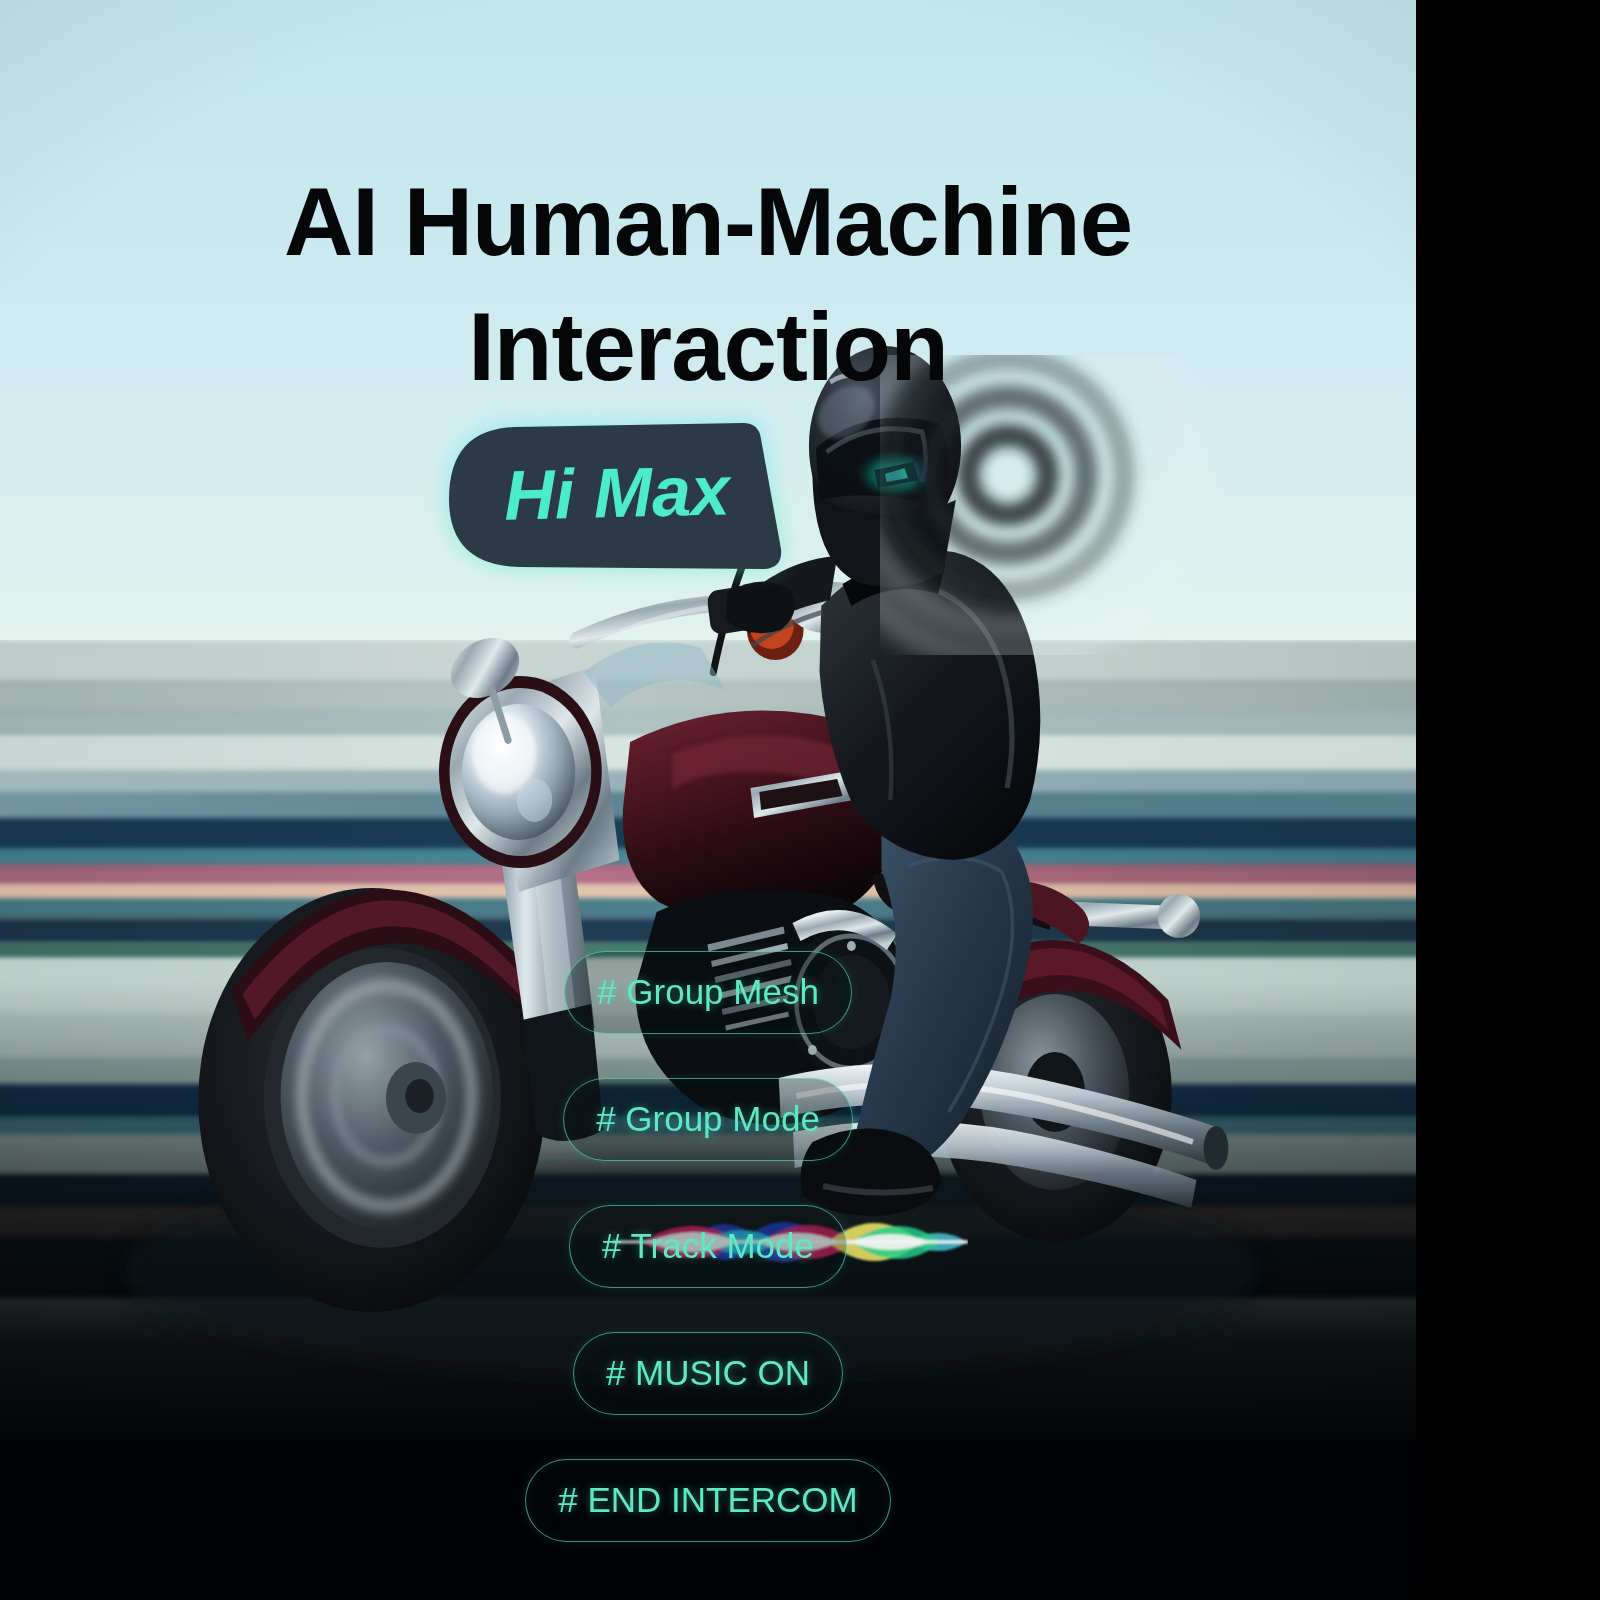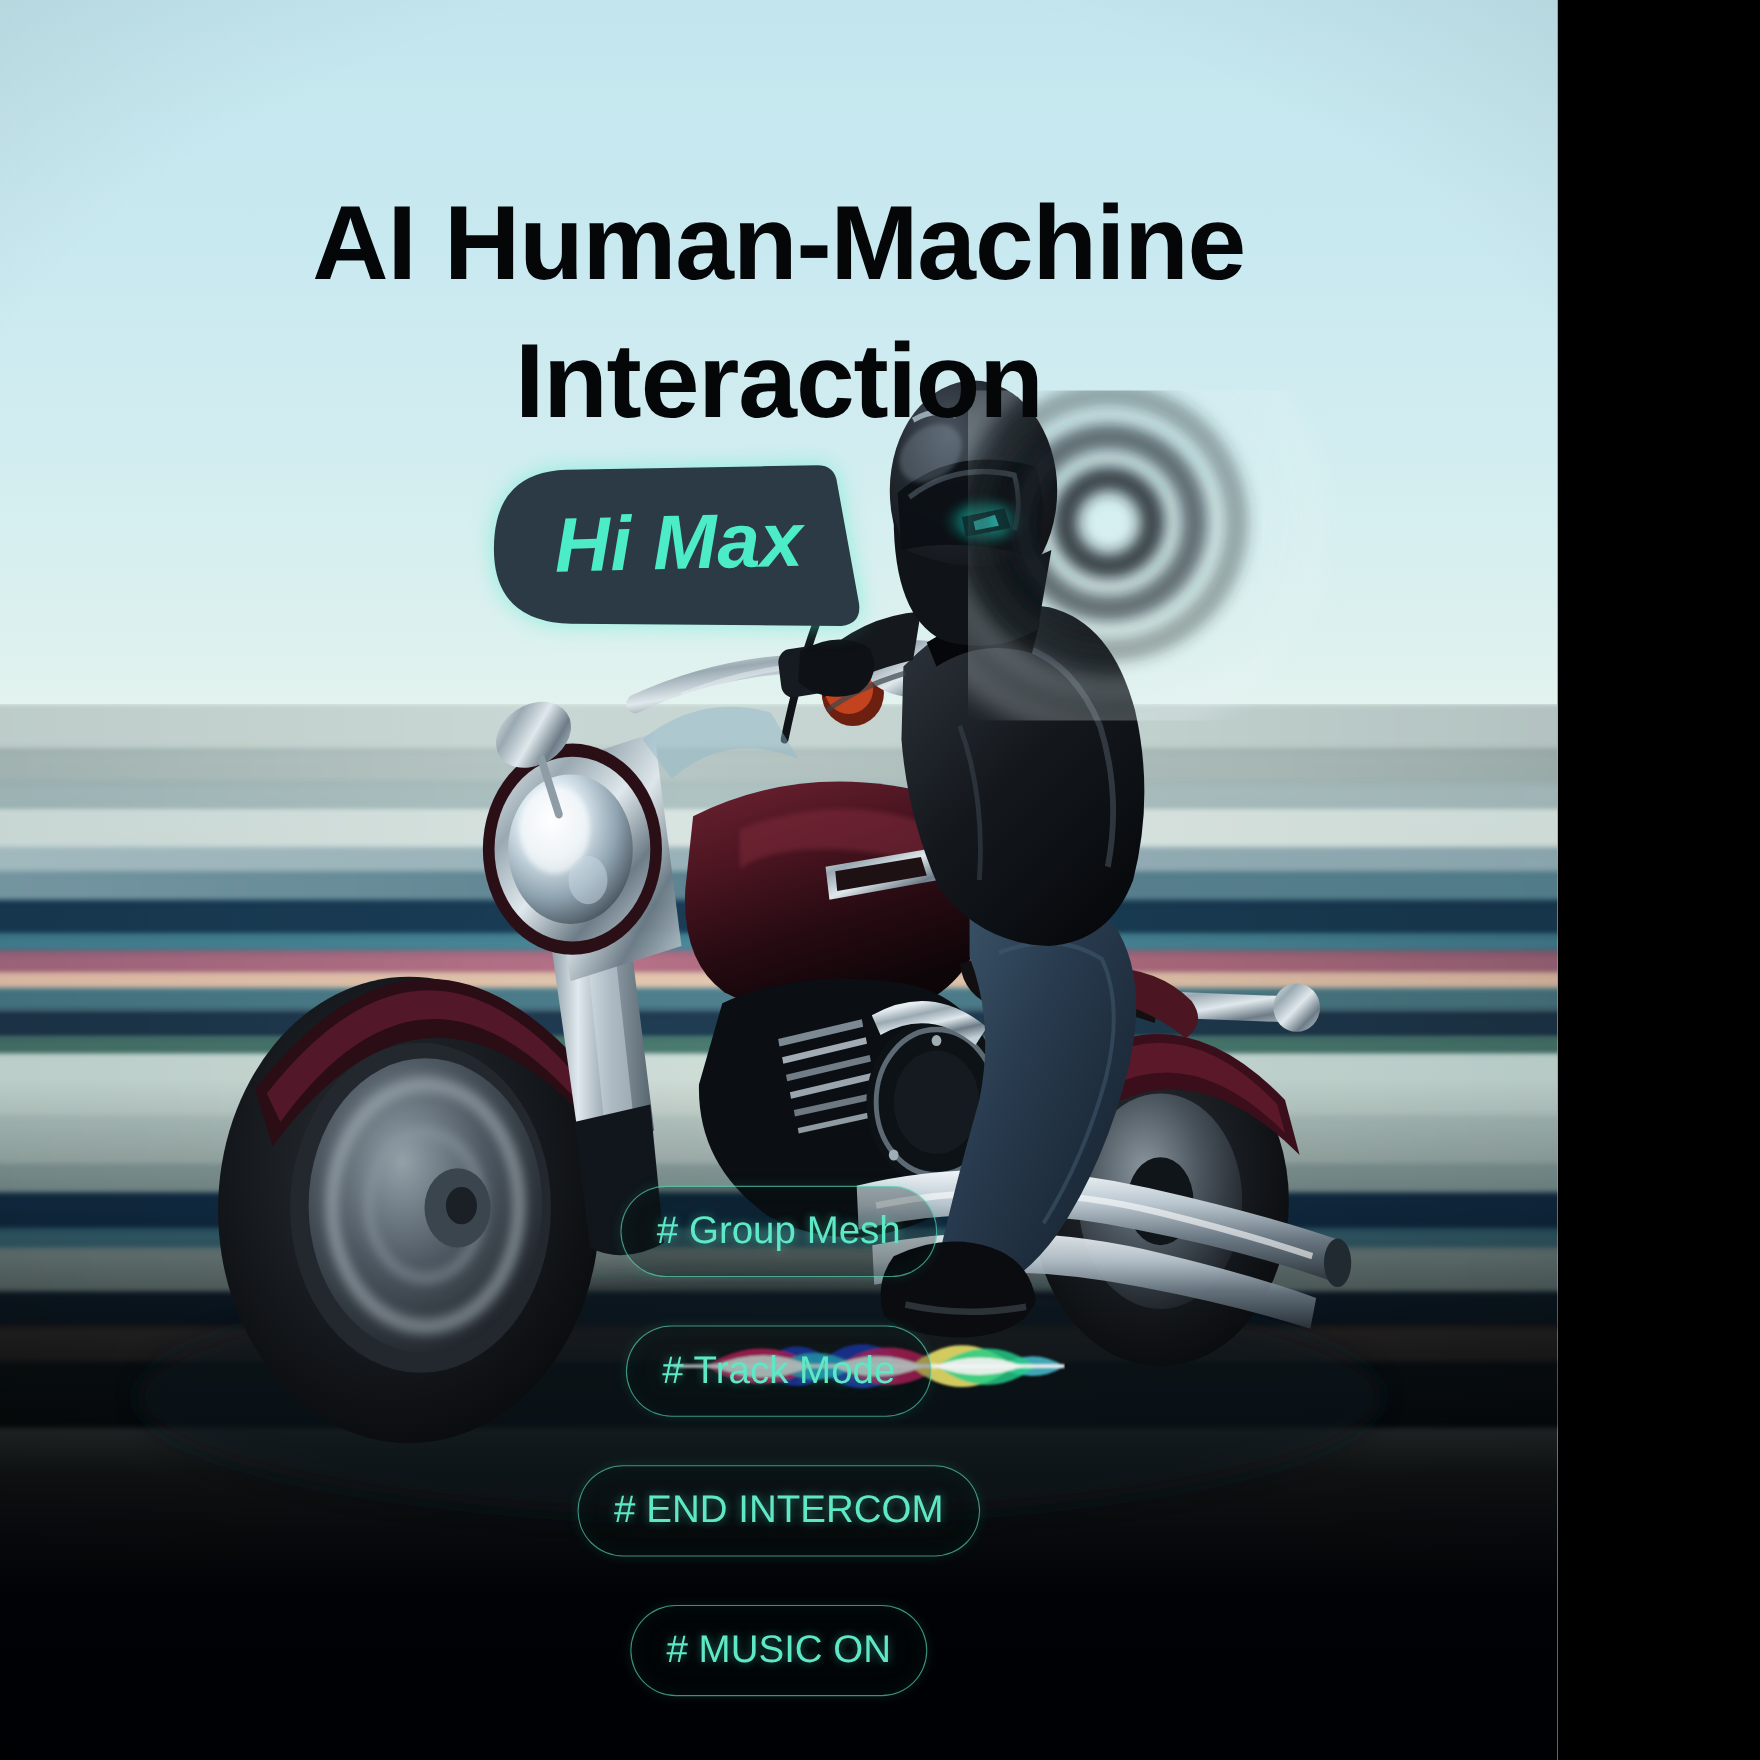--- a/index.html
+++ b/index.html
@@ -498,19 +498,20 @@
         <path d="M236 46 Q280 30 318 46 Q280 62 236 46 Z" fill="#ffffff" opacity="0.9"></path>
 
         <rect x="0" y="44.2" width="356" height="3.4" fill="#ffffff" opacity="0.9"></rect>
       </g>
     </svg>
   </div>
 
   <div class="tags">
     <div class="tag-row">
       <div class="tag"># Group Mesh</div>
+      <div class="tag"># Group Mode</div>
       <div class="tag"># Track Mode</div>
+      <div class="tag"># MUSIC ON</div>
       <div class="tag"># END INTERCOM</div>
-      <div class="tag"># MUSIC ON</div>
     </div>
   </div>
 
 </div>
 
 </body></html>

